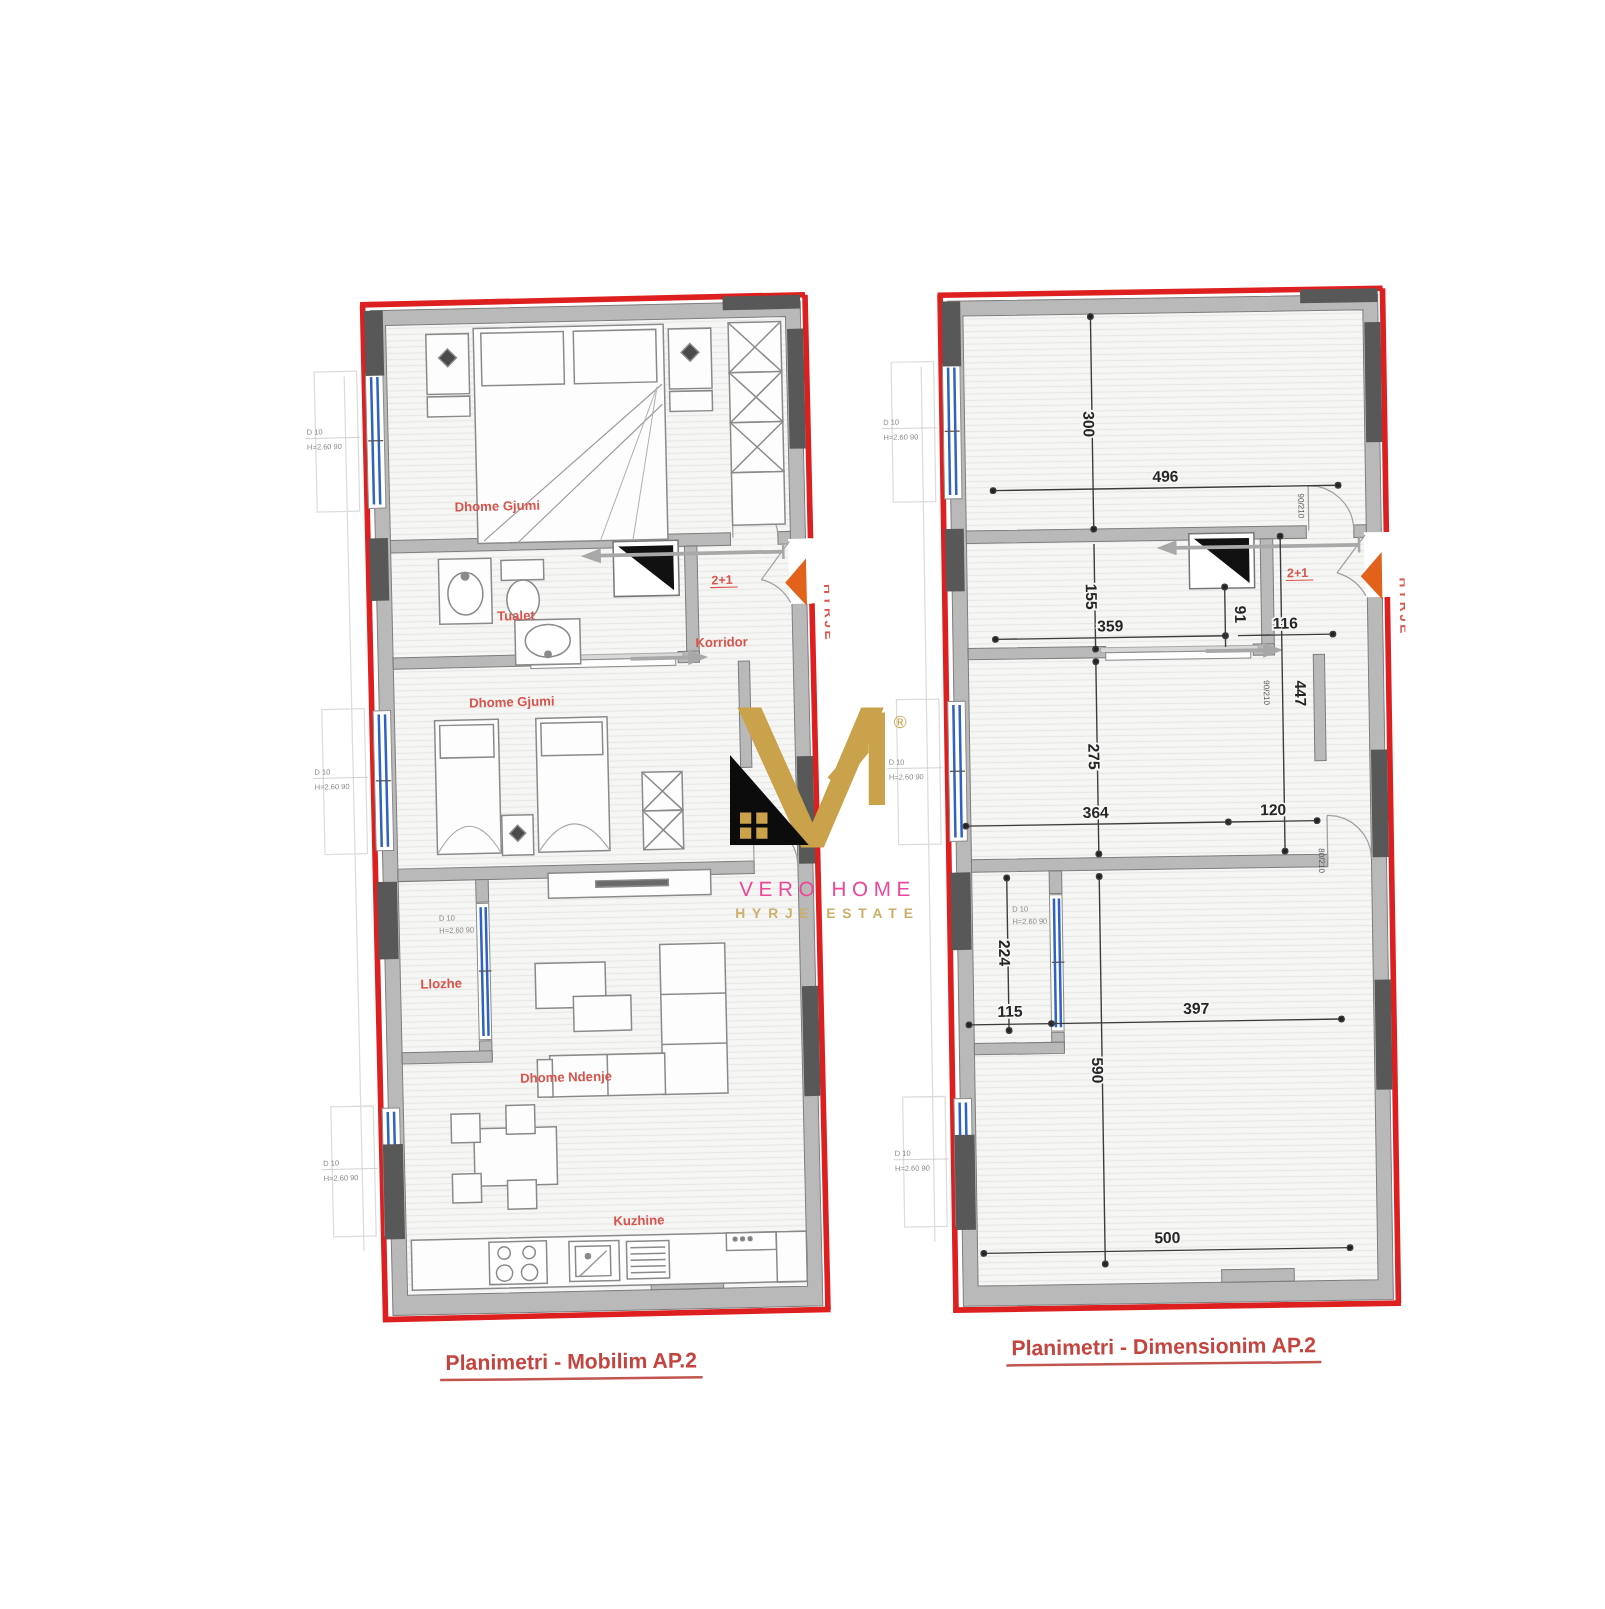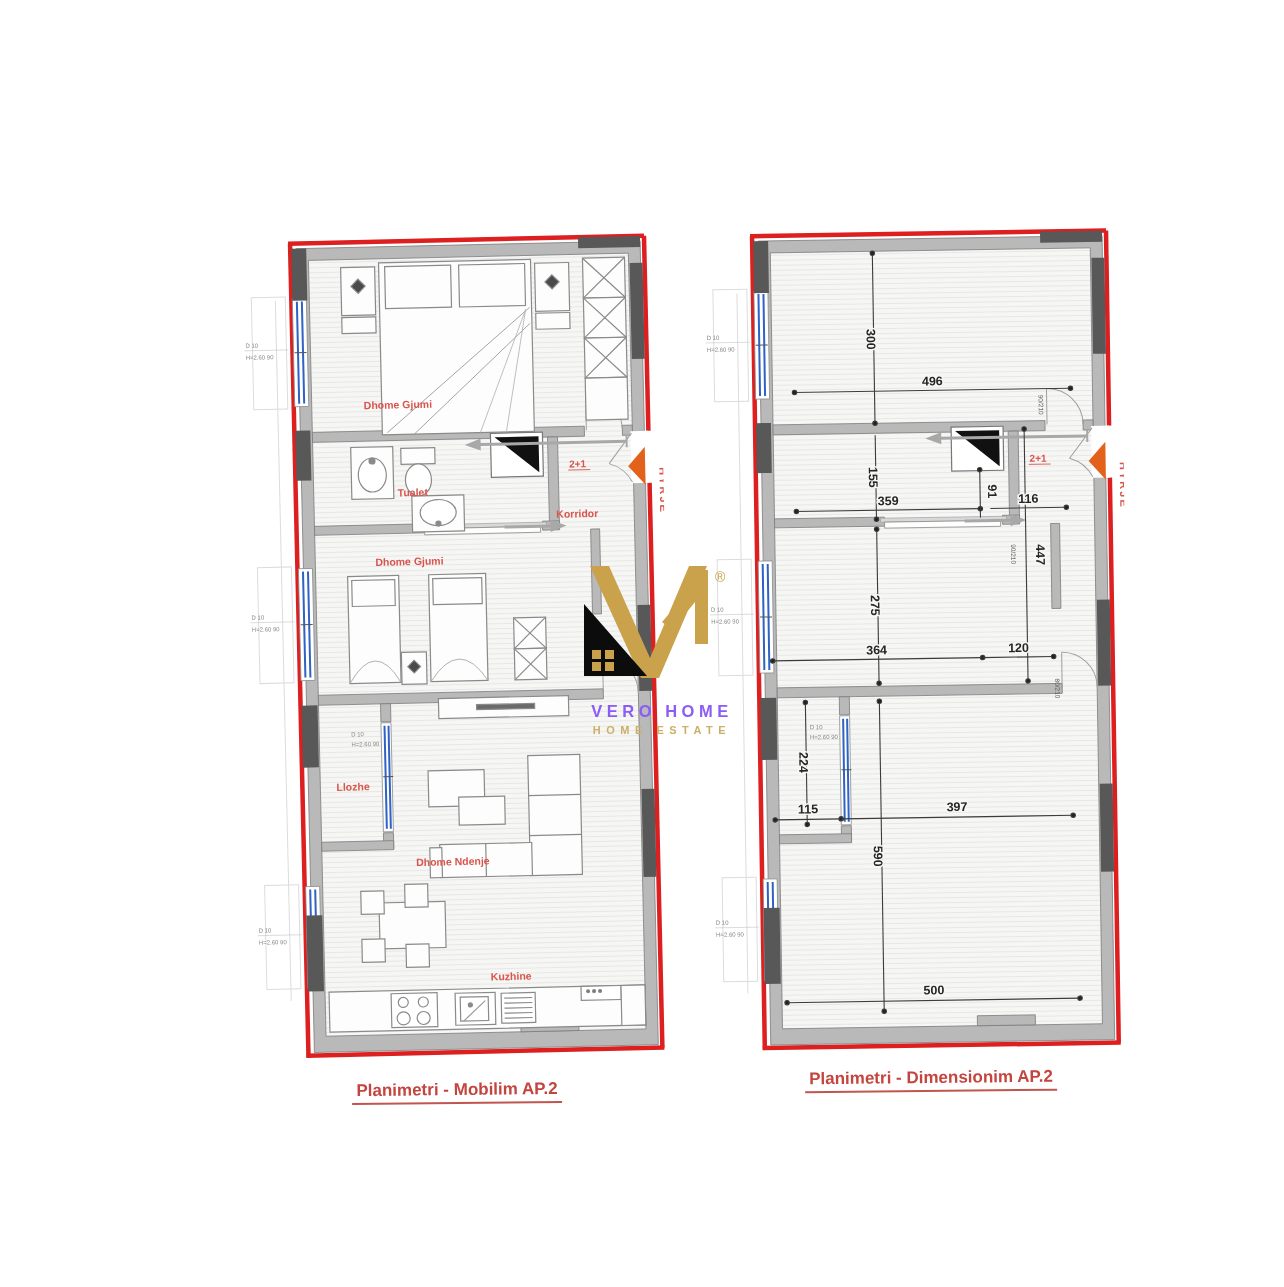--- a/index.html
+++ b/index.html
@@ -6,21 +6,21 @@
     font-family:"Liberation Sans",sans-serif;}
   .stage{position:relative;width:1284px;height:1287px;background:#fff;}
   .plan{position:absolute;transform-origin:0 0;}
   #plan-left{left:238px;top:242px;transform:rotate(-1.3deg);}
   #plan-right{left:700px;top:234px;transform:rotate(-0.9deg);}
   .caption{position:absolute;font-size:17px;font-weight:bold;color:#c4453f;text-align:center;width:330px;}
   .caption span{display:inline-block;border-bottom:2px solid #c0564f;padding:0 4px 2px 4px;}
   #caption-left{left:292px;top:1080px;transform:rotate(-0.6deg);}
   #caption-right{left:766px;top:1068px;transform:rotate(-0.6deg);}
   .logo{position:absolute;left:560px;top:558px;width:204px;text-align:center;}
-  .logo .l1{font-size:16.5px;font-weight:bold;letter-spacing:4.5px;color:#8b5cf6;margin-top:2px;}
+  .logo .l1{font-size:16.5px;font-weight:normal;letter-spacing:4.5px;color:#ec4899;margin-top:2px;}
   .logo .l2{font-size:11px;letter-spacing:5.5px;color:#cbb06a;margin-top:3px;font-weight:bold;}
   svg text{font-family:"Liberation Sans",sans-serif;}
   .roomlbl{fill:#d9544c;font-weight:bold;font-size:10.5px;}
   .dimtxt{fill:#262626;font-weight:bold;font-size:12.5px;stroke:#f6f6f5;stroke-width:3px;paint-order:stroke;}
   .tagtxt{fill:#8a8a8a;font-size:6px;}
   .doortag{fill:#5a5a5a;font-size:6.5px;}
 </style>
 </head>
 <body>
 
@@ -377,21 +377,21 @@
     <polygon points="22,46 85,118 22,118" fill="#0c0c0c"></polygon>
     <g fill="#c9a24b">
       <rect x="30" y="92" width="9" height="9"></rect>
           <rect x="43" y="92" width="9" height="9"></rect>
       <rect x="30" y="104" width="9" height="9"></rect>
           <rect x="43" y="104" width="9" height="9"></rect>
     </g>
     <text x="153" y="24" font-size="14" fill="#c9a24b">®</text>
   </svg>
   <div class="l1">VERO HOME</div>
-  <div class="l2">HOME ESTATE</div>
+  <div class="l2">HYRJE ESTATE</div>
 </div>
 
 <div id="caption-left" class="caption">
   <span>Planimetri - Mobilim AP.2</span>
 </div>
 <div id="caption-right" class="caption">
   <span>Planimetri - Dimensionim AP.2</span>
 </div>
 
 </div>

